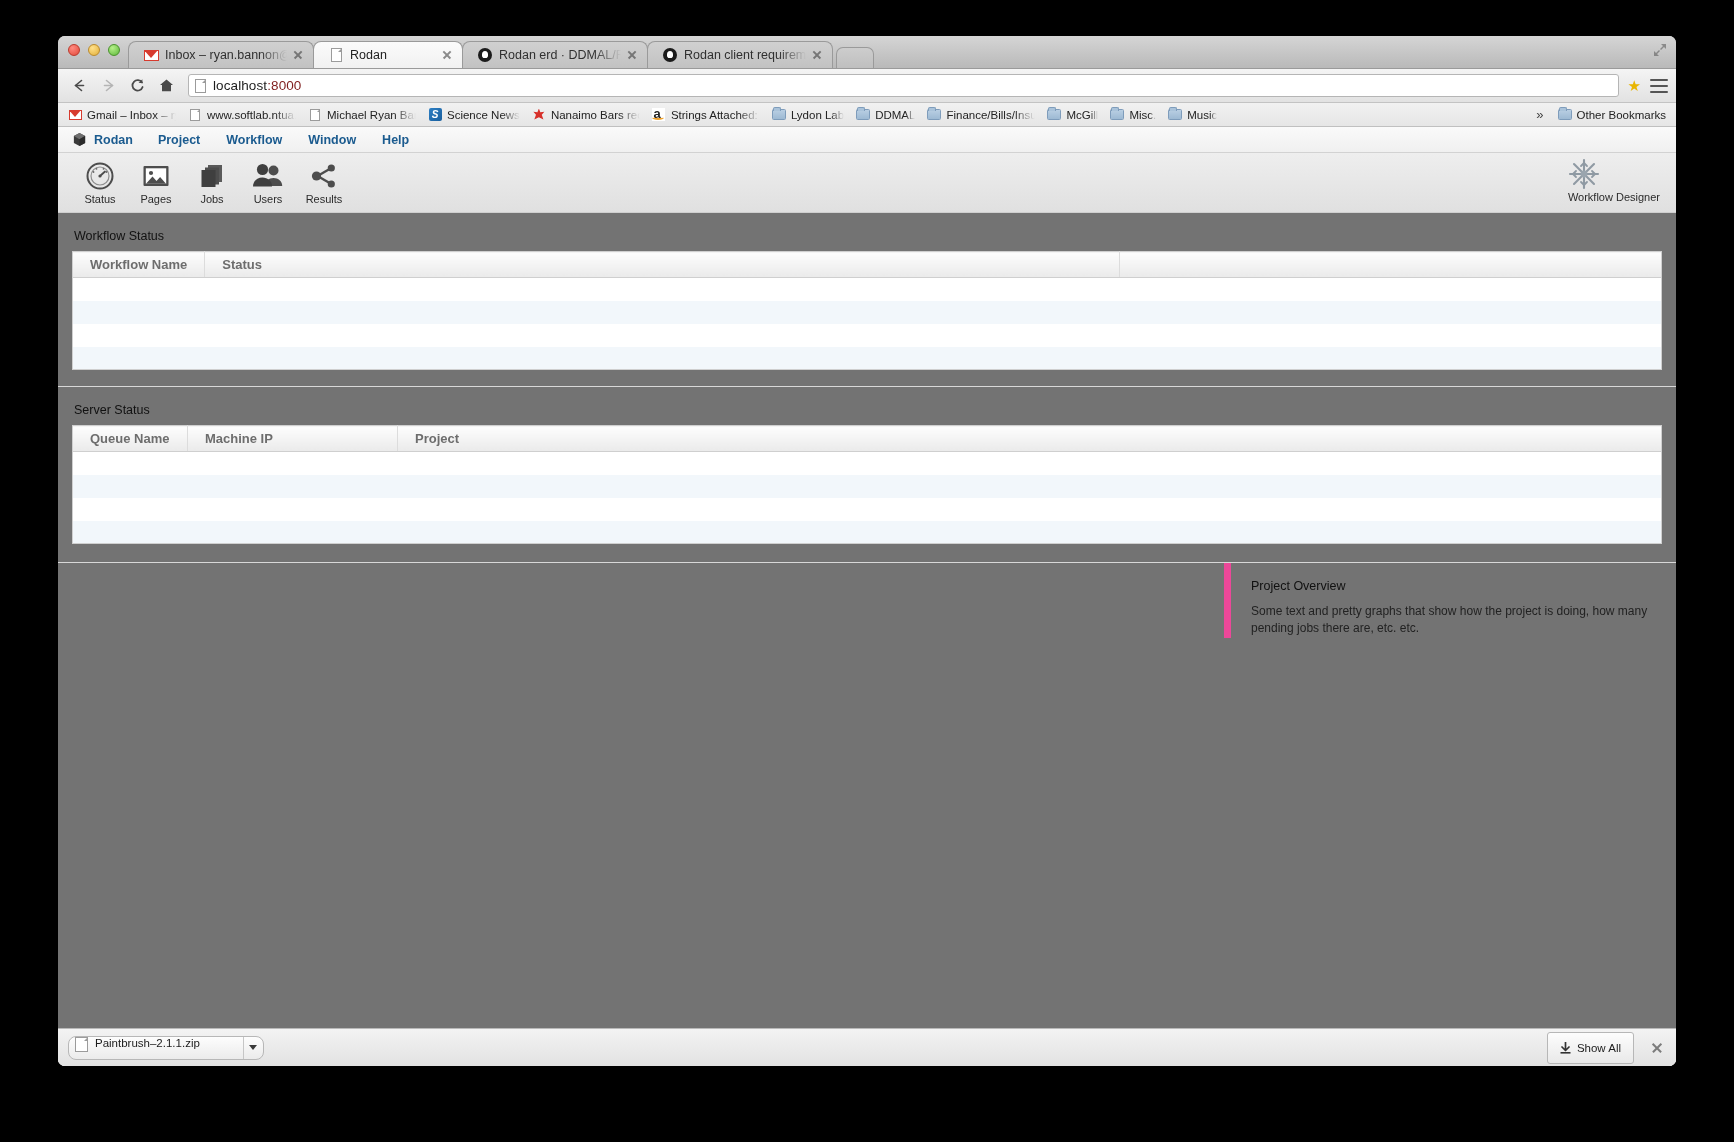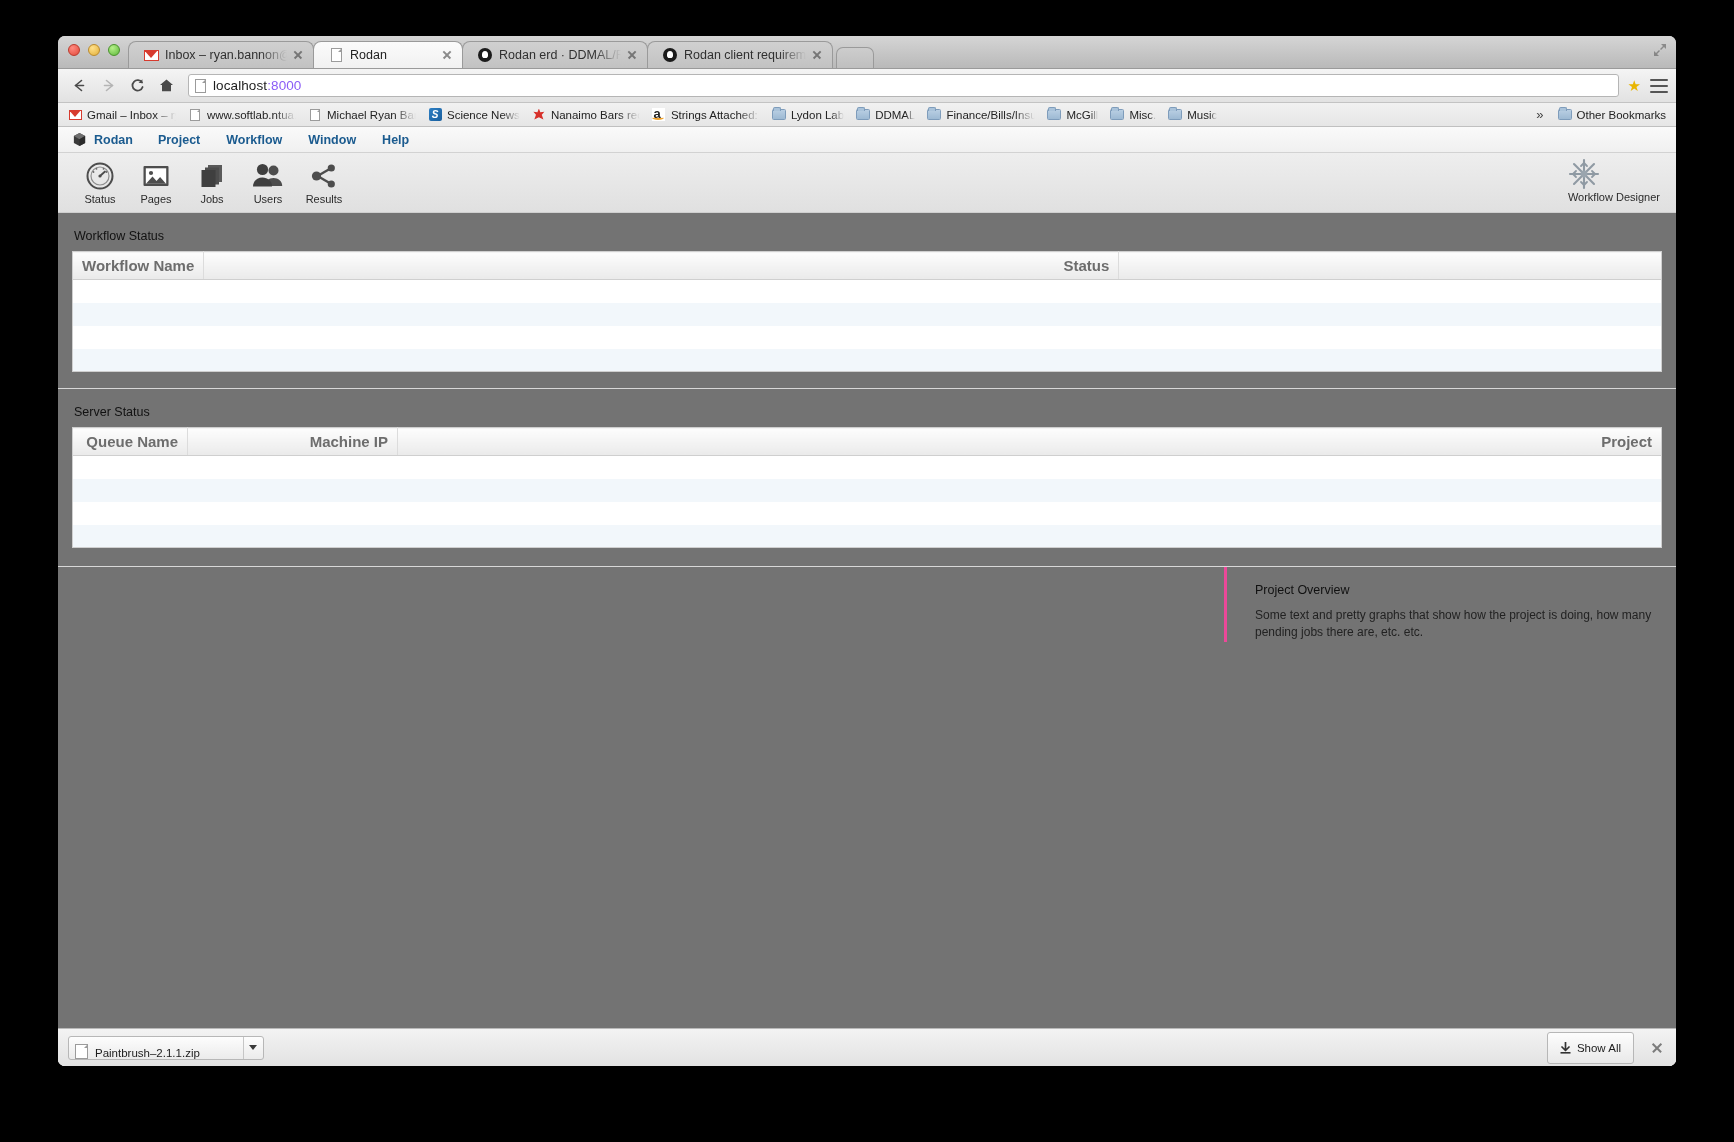--- a/index.html
+++ b/index.html
@@ -153,21 +153,21 @@
     border-radius: 3px;
     display: flex; align-items: center;
     padding: 0 6px;
     font-size: 13.5px;
     color: #1d1d1d;
     position: relative;
   }
   #omnibox .fav-doc { margin-right: 7px; }
   #omnibox-text { letter-spacing: .1px; }
   #omnibox-text .host { color: #1d1d1d; }
-  #omnibox-text .port { color: #8b5cf6; }
+  #omnibox-text .port { color: #7f1d1d; }
   #star-icon { color: #e8b500; font-size: 15px; margin-right: 6px; }
   #menu-icon {
     width: 18px; height: 14px;
     display: flex; flex-direction: column; justify-content: space-between;
   }
   #menu-icon span { display:block; height: 2px; background:#555; border-radius:1px; }
 
   
   #bookmarks-bar {
     height: 24px;
@@ -276,25 +276,25 @@
   #content-area { flex: 1 1 auto; position: relative; background: #737373; }
   .section { padding: 10px 14px 0 14px; }
   .section-title { font-size: 12.5px; color: #111; margin: 6px 0 8px 2px; }
   .rodan-table {
     width: 100%;
     border: 1px solid #cfcfcf;
     border-collapse: collapse;
     background: #fff;
   }
   .rodan-table th {
-    text-align: right;
-    font-size: 15px;
+    text-align: left;
+    font-size: 13px;
     color: #6d6d6d;
     font-weight: bold;
-    padding: 5px 9px;
+    padding: 5px 17px;
     background: linear-gradient(to bottom,#fdfdfd,#eaeaea);
     border-right: 1px solid #dcdcdc;
     border-bottom: 1px solid #cfcfcf;
     white-space: nowrap;
   }
   .rodan-table th:last-child { border-right: none; }
   .rodan-table td {
     height: 23px;
     padding: 0 9px;
     font-size: 12px;
@@ -309,42 +309,42 @@
   #lower-panels {
     display: flex;
     border-top: 1px solid #d8d8d8;
     margin-top: 18px;
     flex: 1 1 auto;
     min-height: 0;
   }
   #lower-left { flex: 1 1 auto; }
   #lower-right {
     width: 452px; flex: 0 0 452px;
-    border-left: 3px solid #ec4899;
-    padding: 16px 22px 0 28px;
+    border-left: 7px solid #ec4899;
+    padding: 16px 22px 0 20px;
   }
   #overview-title { font-size: 12.5px; color: #111; margin-bottom: 10px; }
   #overview-body { font-size: 12px; color: #222; line-height: 1.45; }
 
   
   #download-bar {
     height: 38px;
     flex: 0 0 38px;
     background: linear-gradient(to bottom,#f3f3f3,#e2e2e2);
     border-top: 1px solid #b9b9b9;
     display: flex; align-items: center;
     padding: 0 10px;
     gap: 8px;
   }
   #download-item {
-    display: flex; align-items: flex-end;
+    display: flex; align-items: flex-start;
     height: 24px;
     background: linear-gradient(to bottom,#fdfdfd,#ebebeb);
     border: 1px solid #b7b7b7;
-    border-radius: 3px;
+    border-radius: 8px;
     padding: 0 2px 0 6px;
     min-width: 196px;
     font-size: 11.5px;
     color: #1c1c1c;
   }
   #download-file-icon {
     width: 13px; height: 15px; margin-right: 7px;
     background: #fff; border: 1px solid #9b9b9b; position: relative;
   }
   #download-file-icon::after { content:""; position:absolute; right:-1px; top:-1px; border-left:4px solid transparent; border-bottom:4px solid #9b9b9b; }

